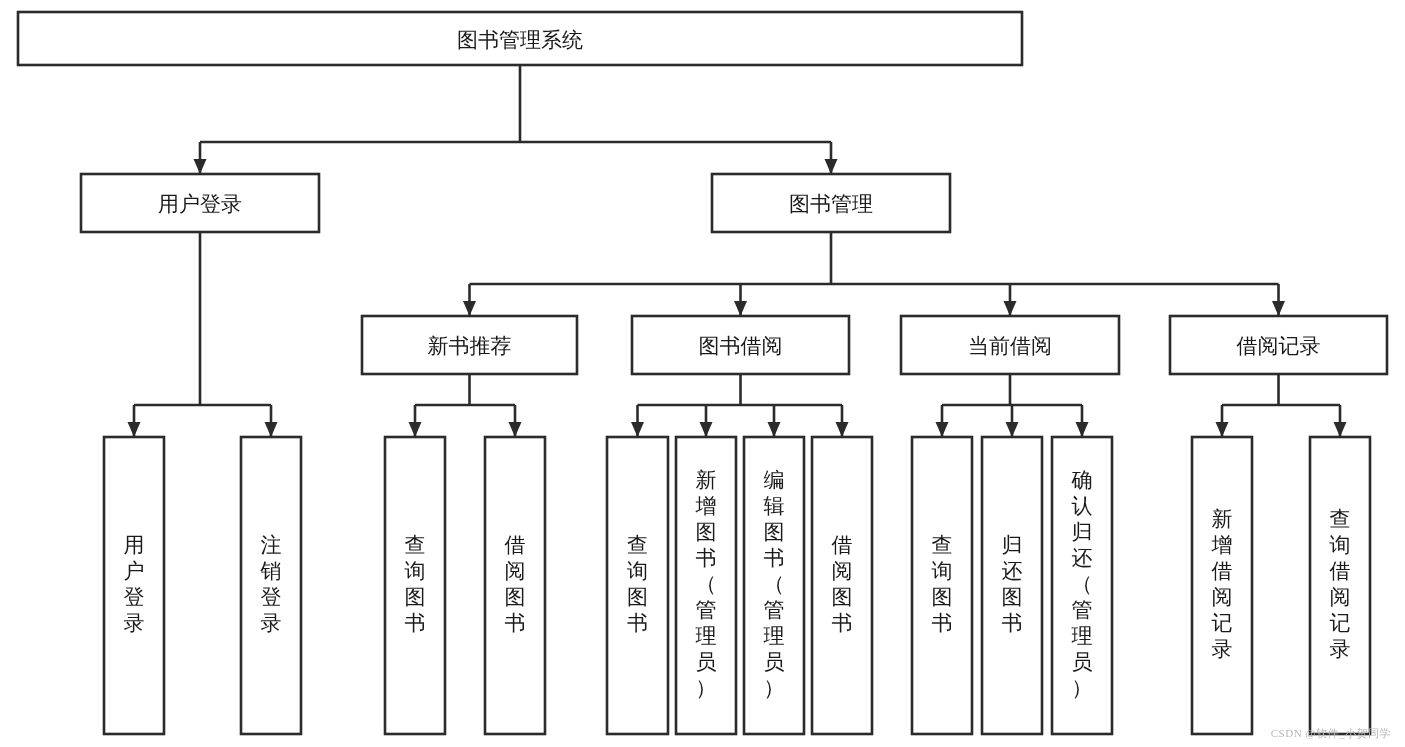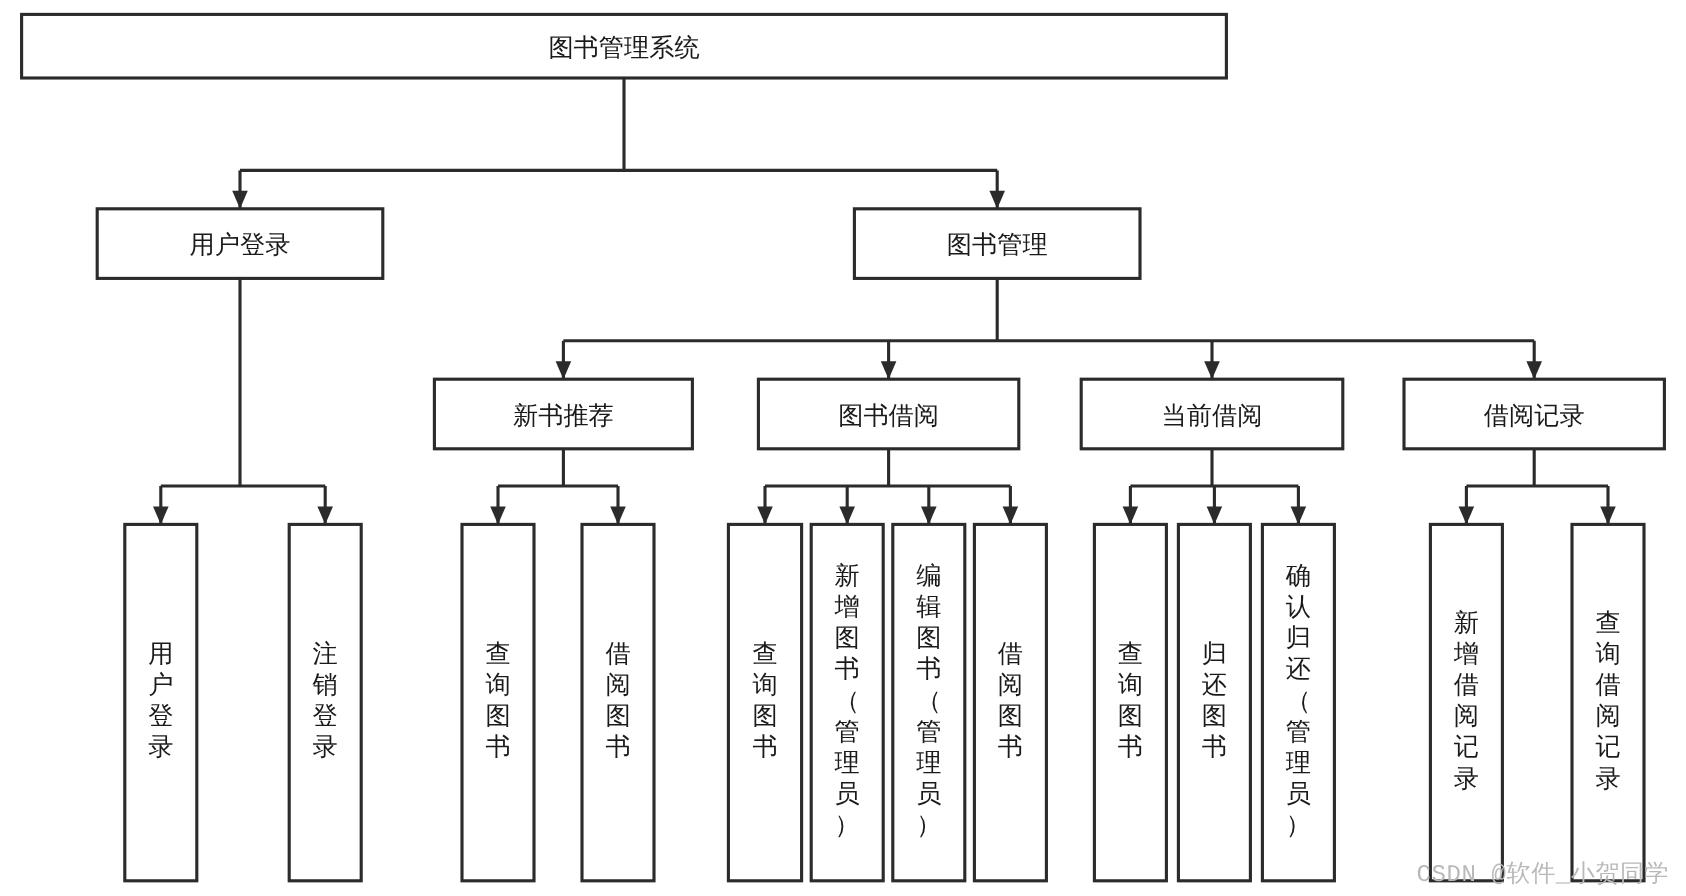--- a/index.html
+++ b/index.html
@@ -46,22 +46,22 @@
   .node-label-v {
     font-family: "DejaVu Sans", "Liberation Sans", sans-serif;
     font-size: 21px;
     fill: #1a1a1a;
     text-anchor: middle;
   }
   .watermark {
     position: absolute;
     right: 14px;
     bottom: 6px;
-    font-family: Liberation Mono, monospace;
-    font-size: 20px;
+    font-family: Liberation Serif, serif;
+    font-size: 11px;
     color: #b9b9b9;
     letter-spacing: 0.5px;
     white-space: nowrap;
     user-select: none;
   }
 </style>
 </head>
 <body>
 
 <div id="stage">

